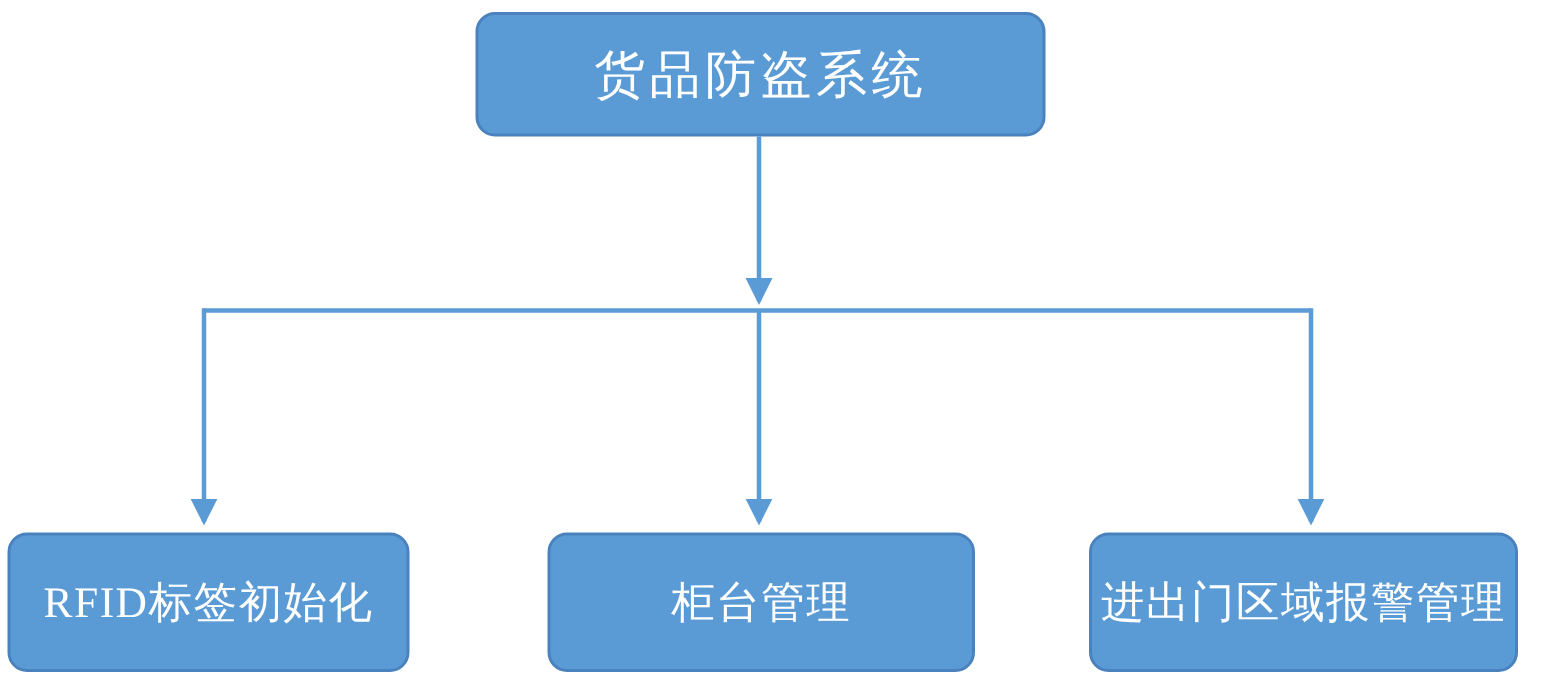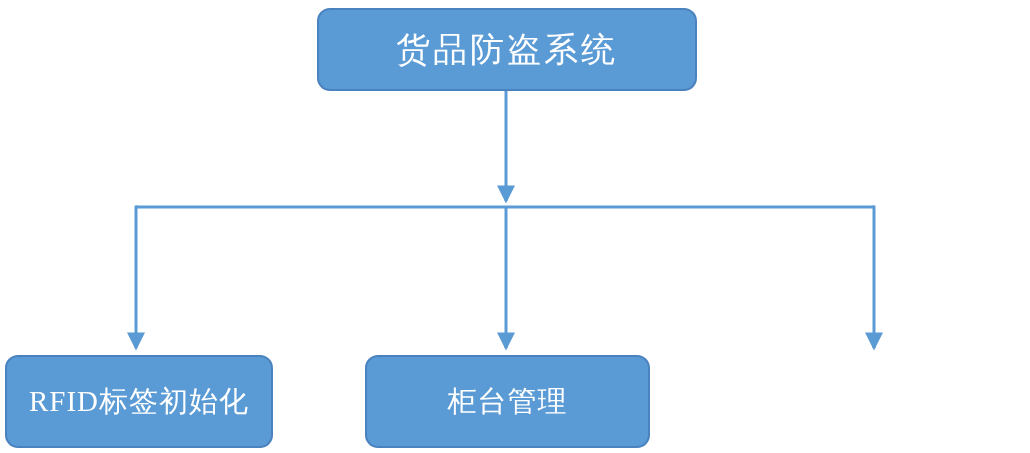--- a/index.html
+++ b/index.html
@@ -97,14 +97,17 @@
   </div>
 
   <div class="node node-child node-child-1">
     <span>柜台管理</span>
   </div>
 
   <div class="node node-child node-child-0">
     <span>RFID标签初始化</span>
   </div>
 
+  <div class="node node-child node-child-2">
+    <span>进出门区域报警管理</span>
+  </div>
 
 </div>
 
 </body></html>

